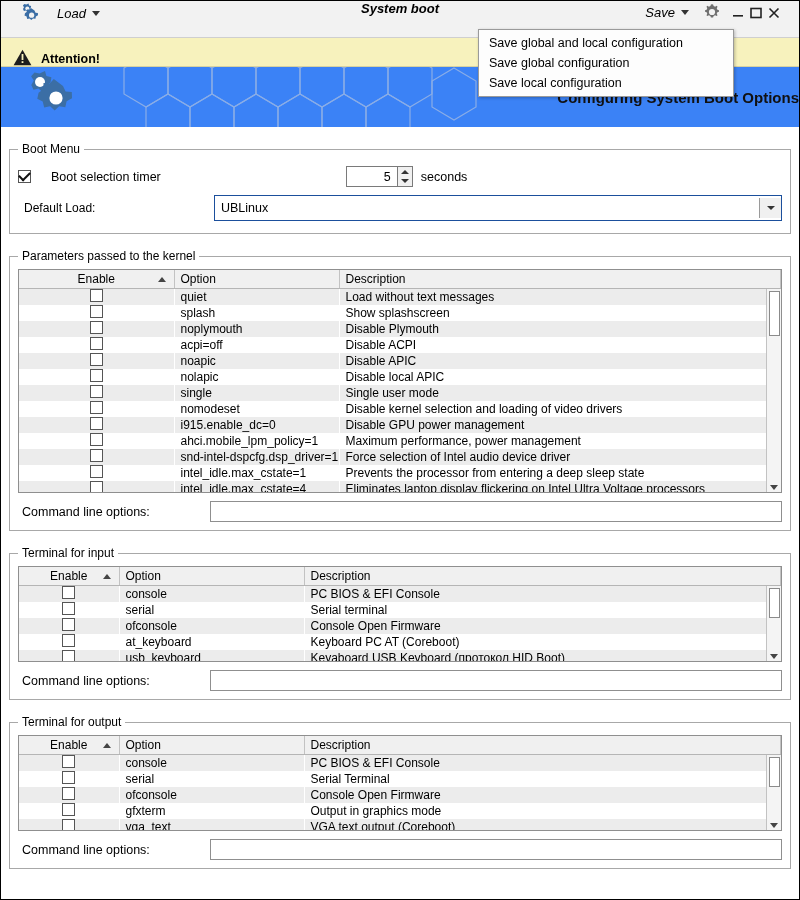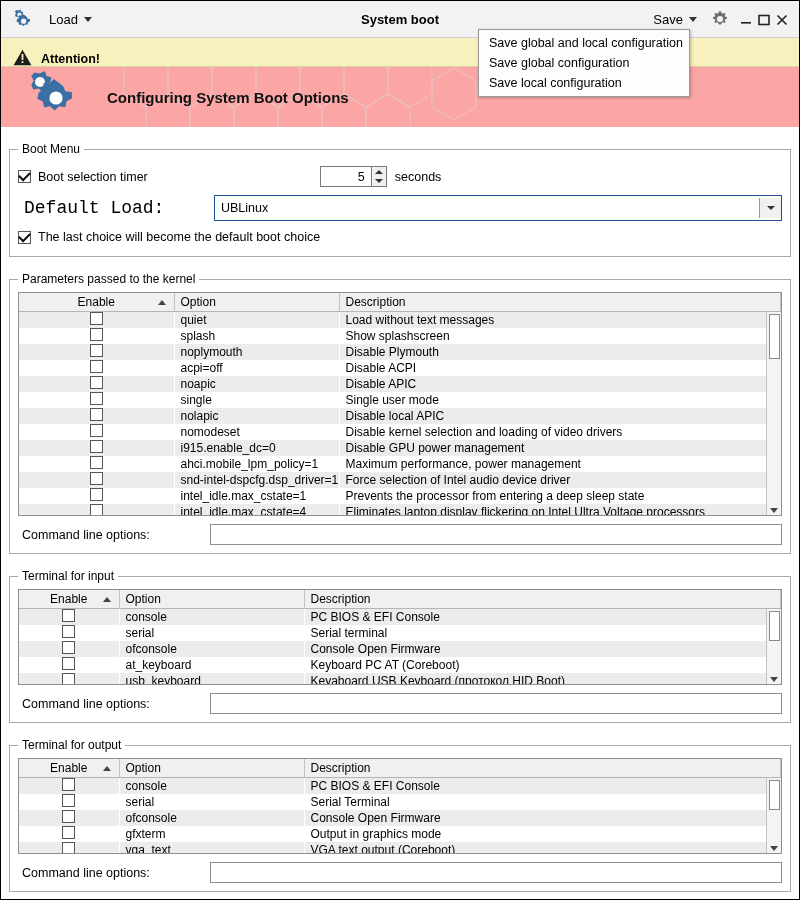--- a/index.html
+++ b/index.html
@@ -21,23 +21,24 @@
     flex-direction: column;
   }
 
   
   .titlebar {
     height: 37px;
     flex: 0 0 37px;
     background: #f2f2f2;
     border-bottom: 1px solid #cfcfcf;
     display: flex;
-    align-items: center;
+    align-items: flex-start;
     position: relative;
-    padding: 0 4px;
+    padding: 0 12px;
+    font-style: italic;
   }
   .tb-left { display: flex; align-items: center; gap: 10px; padding-left: 6px;}
   .tb-right { display: flex; align-items: center; gap: 8px; margin-left: auto; padding-right: 4px;}
   .app-icon { width: 24px; height: 24px; position: relative; }
   .menu-btn {
     display: flex; align-items: center; gap: 6px;
     font-size: 13px; padding: 3px 4px; cursor: default;
   }
   .caret { width: 0; height: 0; border-left: 4px solid transparent; border-right: 4px solid transparent; border-top: 5px solid #333; }
   .win-title {
@@ -45,21 +46,21 @@
     font-weight: bold; font-size: 13px; pointer-events: none;
   }
   .gear-btn { width: 22px; height: 22px; display: flex; align-items: center; justify-content: center; }
   .wbtns { display: flex; align-items: center; gap: 5px; font-size: 13px; color: #222; padding-right: 3px;}
   .wbtn { width: 13px; height: 13px; display:flex; align-items:flex-end; justify-content:center; }
 
   
   .dropdown {
     position: absolute;
     top: 28px; left: 477px;
-    width: 212px;
+    width: 256px;
     background: #fdfdfd;
     border: 1px solid #9a9a9a;
     box-shadow: 1px 1px 3px rgba(0,0,0,0.25);
     z-index: 40;
     padding: 3px 0;
   }
   .dropdown div {
     padding: 3px 10px;
     font-size: 12.5px;
     white-space: nowrap;
@@ -77,38 +78,39 @@
     font-size: 12.5px;
   }
   .warn-ico { width: 19px; height: 17px; position: relative; }
 
   
   .hero {
     flex: 0 0 60px;
     position: relative;
     display: flex; align-items: center;
     overflow: hidden;
-    background: #fca5a5;
+    background: #3b82f6;
+    justify-content: space-between;
   }
   .hero-gears { width: 74px; height: 56px; margin-left: 18px; position: relative; flex: 0 0 74px;}
   .hero-title { font-size: 15px; font-weight: bold; margin-left: 14px; color: #111; position: relative; z-index: 3;}
   .hex-bg { position: absolute; left: 105px; top: -22px; width: 380px; height: 110px; opacity: 0.5; z-index: 1;}
 
   
   .content { padding: 0 8px 8px 8px; flex: 1 1 auto; overflow: hidden; }
 
   fieldset {
     border: 1px solid #a8a8a8;
     margin: 15px 0 9px 0;
     padding: 6px 8px 8px 8px;
   }
   legend { font-size: 12px; padding: 0 4px; }
 
   .row { display: flex; align-items: center; margin: 4px 0; }
-  .chkrow { gap: 7px; }
+  .chkrow { gap: 20px; }
   .cb {
     width: 13px; height: 13px; border: 1px solid #555; background: #fff;
     display: inline-flex; align-items: center; justify-content: center;
     font-size: 11px; line-height: 1; flex: 0 0 13px;
   }
   .cb.checked::after {
     content: "";
     width: 9px; height: 5px;
     border-left: 2px solid #111; border-bottom: 2px solid #111;
     transform: rotate(-45deg) translate(1px,-1px);
@@ -120,21 +122,21 @@
     width: 52px; height: 21px; border: 1px solid #7a7a7a; background: #fff;
     display: flex; align-items: center; justify-content: flex-end;
     padding-right: 6px; font-size: 12.5px;
   }
   .spin-btns { width: 15px; height: 21px; border: 1px solid #7a7a7a; border-left: none; background: #f0f0f0; display:flex; flex-direction: column;}
   .spin-btns div { flex: 1; display: flex; align-items: center; justify-content: center; }
   .tri-up { width:0;height:0;border-left:4px solid transparent;border-right:4px solid transparent;border-bottom:4px solid #333;}
   .tri-dn { width:0;height:0;border-left:4px solid transparent;border-right:4px solid transparent;border-top:4px solid #333;}
   .sec-lbl { margin-left: 8px; font-size: 12.5px; }
 
-  .field-label { font-size: 18px; width: 196px; padding-left: 6px; font-family: Liberation Mono, monospace;}
+  .field-label { font-size: 12px; width: 196px; padding-left: 6px;}
   .combo {
     flex: 1 1 auto; height: 26px; border: 1px solid #1b4f9c; background: #fff;
     display: flex; align-items: center; padding: 0 0 0 6px; font-size: 12.5px;
     position: relative;
   }
   .combo-arrow {
     margin-left: auto; width: 22px; height: 20px; background: #f0f0f0;
     border-left: 1px solid #9a9a9a; display: flex; align-items: center; justify-content: center;
   }
 
@@ -320,24 +322,20 @@
       <div class="row" style="margin-top:8px;">
         <span class="field-label">Default Load:</span>
         <span class="combo">
           <span>UBLinux</span>
           <span class="combo-arrow">
               <span class="tri-dn"></span>
             </span>
         </span>
       </div>
 
-      <div class="row chkrow" style="margin-top:9px;">
-        <span class="cb checked"></span>
-        <span class="lbl">The last choice will become the default boot choice</span>
-      </div>
     </fieldset>
 
     <fieldset>
       <legend>Parameters passed to the kernel</legend>
 
       <div class="table-box" style="height:224px;">
         <table>
           <colgroup>
               <col style="width:155px">
               <col style="width:165px">
@@ -374,27 +372,27 @@
                 <td>acpi=off</td>
                 <td>Disable ACPI</td>
               </tr>
             <tr>
                 <td class="c-enable"><span class="cb"></span></td>
                 <td>noapic</td>
                 <td>Disable APIC</td>
               </tr>
             <tr>
                 <td class="c-enable"><span class="cb"></span></td>
+                <td>nolapic</td>
+                <td>Disable local APIC</td>
+              </tr>
+            <tr>
+                <td class="c-enable"><span class="cb"></span></td>
                 <td>single</td>
                 <td>Single user mode</td>
-              </tr>
-            <tr>
-                <td class="c-enable"><span class="cb"></span></td>
-                <td>nolapic</td>
-                <td>Disable local APIC</td>
               </tr>
             <tr>
                 <td class="c-enable"><span class="cb"></span></td>
                 <td>nomodeset</td>
                 <td>Disable kernel selection and loading of video drivers</td>
               </tr>
             <tr>
                 <td class="c-enable"><span class="cb"></span></td>
                 <td>i915.enable_dc=0</td>
                 <td>Disable GPU power management</td>

